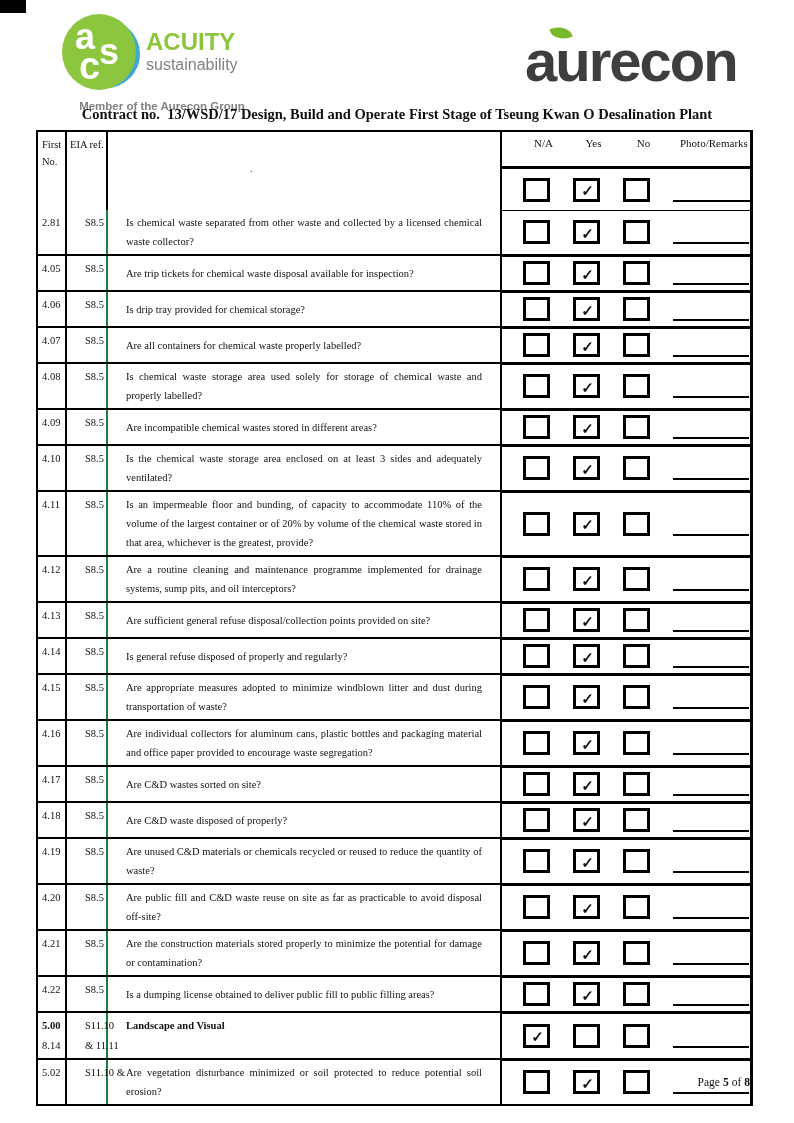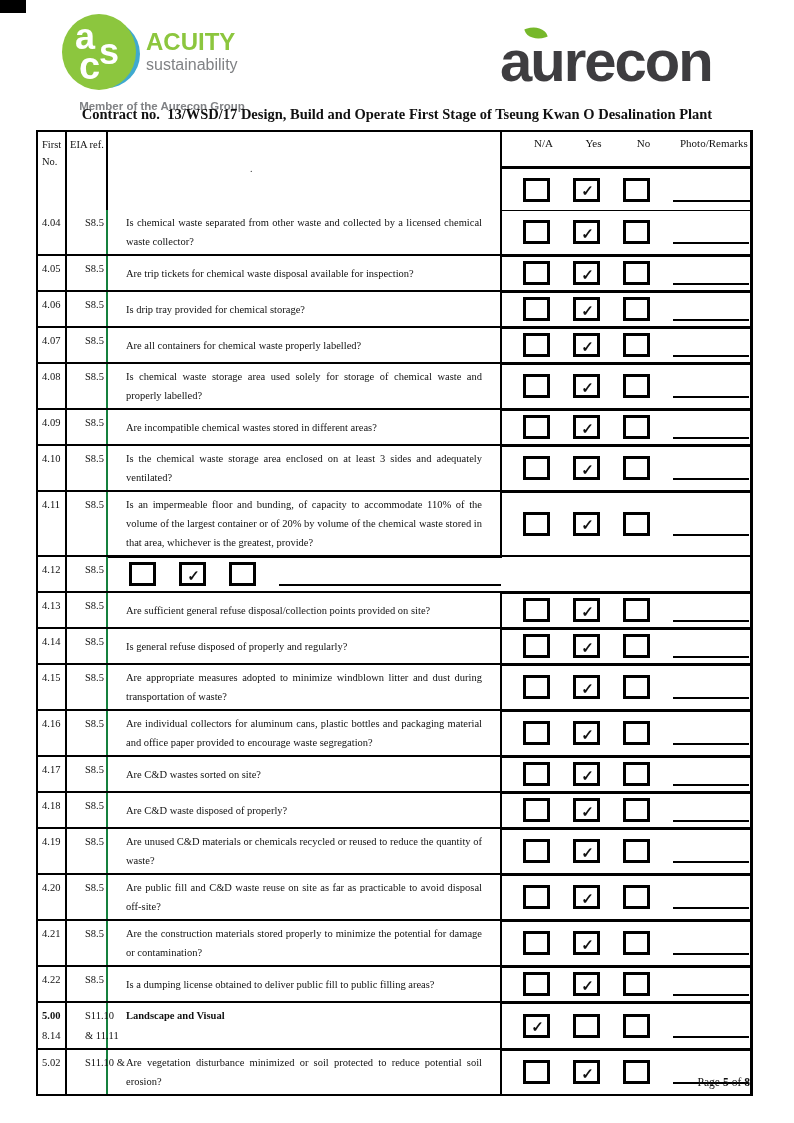--- a/index.html
+++ b/index.html
@@ -16,21 +16,21 @@
   .mono-blue{position:absolute;left:10px;top:6px;width:68px;height:68px;border-radius:50%;background:var(--acuity-blue,#3FA9D0);}
   .mono-green{position:absolute;left:0;top:0;width:74px;height:76px;border-radius:50%;background:var(--acuity-green,#8CC63E);}
   .mono-letter{position:absolute;color:#fff;font-family:"Liberation Sans",sans-serif;font-weight:bold;line-height:1;}
   .mono-a{left:13px;top:5px;font-size:36px;}
   .mono-s{left:37px;top:20px;font-size:36px;}
   .mono-c{left:17px;top:33px;font-size:38px;}
   .acuity-words{margin-left:4px;padding-top:16px;}
   .acuity-name{font-family:"Liberation Sans",sans-serif;font-weight:bold;font-size:24px;line-height:1;color:var(--acuity-green,#8CC63E);letter-spacing:0;}
   .acuity-sub{font-family:"Liberation Sans",sans-serif;font-size:16px;color:var(--brand-gray,#808285);text-align:right;margin-top:2px;}
   .acuity-tagline{font-family:"Liberation Sans",sans-serif;font-weight:bold;font-size:11.5px;color:var(--brand-gray,#808285);margin-top:8px;text-align:center;width:200px;}
-  .aurecon{position:absolute;left:500px;top:24px;width:260px;height:76px;}
+  .aurecon{position:absolute;left:525px;top:24px;width:260px;height:76px;}
   .aurecon-name{position:absolute;left:0;top:8px;font-family:"Liberation Sans",sans-serif;font-weight:bold;font-size:58px;line-height:1;letter-spacing:-2px;color:var(--aurecon-dark,#3E3D40);}
   .aurecon-leaf{position:absolute;left:26px;top:2px;width:20px;height:14px;background:var(--aurecon-green,#76B82A);border-radius:0 90% 0 90%;transform:rotate(-18deg);}
 
   
   .doc-title{position:absolute;left:0;top:106px;width:100%;text-align:center;font-weight:bold;font-size:14.5px;white-space:pre;}
 
   
   .checklist{position:absolute;left:36px;top:130px;width:712px;border:2px solid #000;border-right-width:3px;font-size:10.5px;}
   .trow{display:grid;grid-template-columns:29px 41px 394px 1fr;border-top:2px solid #000;}
   .trow:first-child{border-top:none;}
@@ -124,21 +124,21 @@
               <span class="mk"></span>
             </span>
           <span class="remark"></span>
         </div>
       </div>
     </div>
 
     <div id="rows-host">
         <div class="trow">
     <div class="cell c-item">
-      <span class="l1">4.04</span>
+      <span class="l1">2.81</span>
       <span class="l2"></span>
     </div>
     <div class="cell c-eia">
       <span class="l1">S8.5</span>
       <span class="l2"></span>
     </div>
     <div class="cell c-q">
       <div class="q-inner">
         <div class="heading"></div>
         <div class="q-text">Is chemical waste separated from other waste and collected by a licensed chemical waste collector?</div>
@@ -354,20 +354,26 @@
     </div>
   </div>
         <div class="trow">
     <div class="cell c-item">
       <span class="l1">4.12</span>
       <span class="l2"></span>
     </div>
     <div class="cell c-eia">
       <span class="l1">S8.5</span>
       <span class="l2"></span>
+    </div>
+    <div class="cell c-q">
+      <div class="q-inner">
+        <div class="heading"></div>
+        <div class="q-text">Are a routine cleaning and maintenance programme implemented for drainage systems, sump pits, and oil interceptors?</div>
+      </div>
     </div>
     <div class="cell c-checks">
       <span class="cb">
               <span class="mk"></span>
             </span>
       <span class="cb">
               <span class="mk">✓</span>
             </span>
       <span class="cb">
               <span class="mk"></span>

